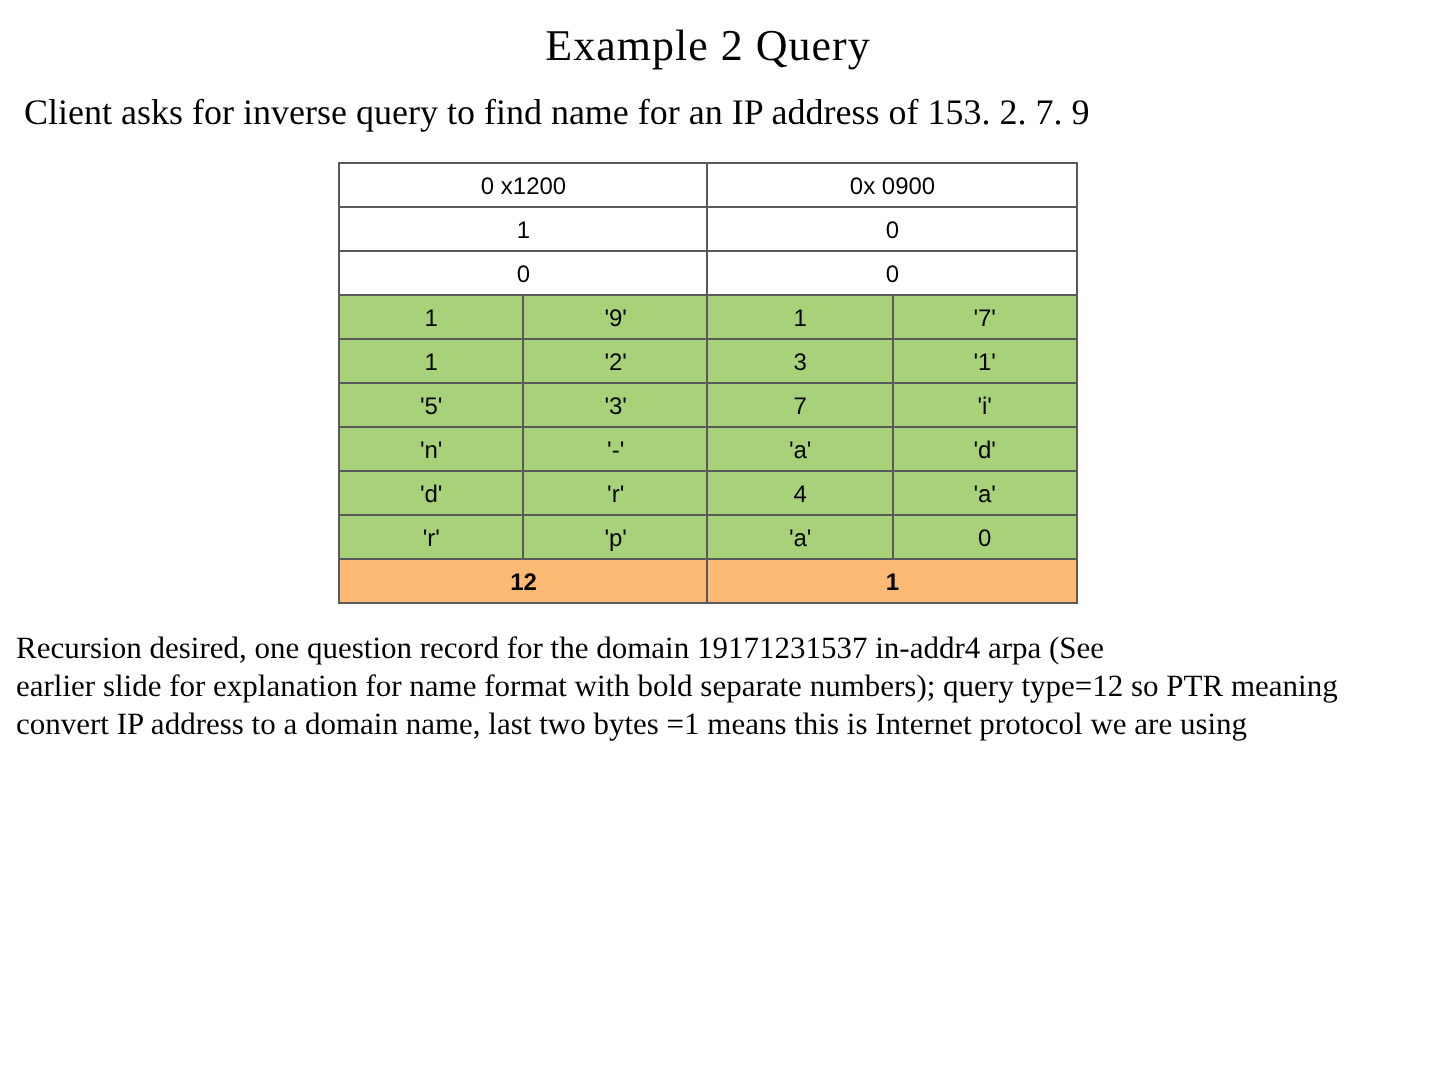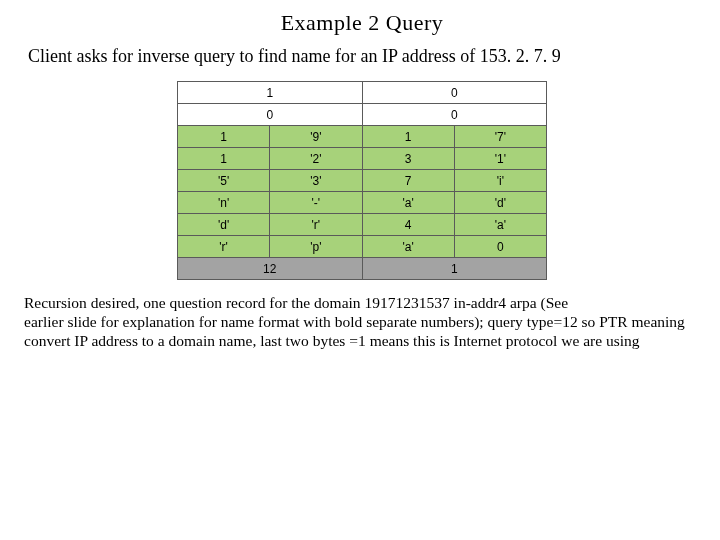--- a/index.html
+++ b/index.html
@@ -5,21 +5,21 @@
   html, body {
     margin: 0;
     padding: 0;
     width: 720px;
     height: 540px;
     background: #fff;
     font-family: "Times New Roman", Times, serif;
     color: #000;
   }
   .page {
-    padding: 6px 20px 0 24px;
+    padding: 6px 20px 0 8px;
     box-sizing: border-box;
   }
   h1.title {
     text-align: center;
     font-size: 22px;
     font-weight: 400;
     margin: 4px 0 10px 0;
     letter-spacing: 0.5px;
   }
   p.subtitle {
@@ -37,21 +37,21 @@
     font-size: 12px;
   }
   table.dns td {
     border: 1px solid #5a5a5a;
     text-align: center;
     height: 21px;
     padding: 0;
   }
   tr.white td  { background: #ffffff; }
   tr.green td  { background: #a7d27a; }
-  tr.teal  td  { background: #a3a3a3; }
+  tr.teal  td  { background: #fdba74; font-weight: bold; }
 
   .bodytext p {
     font-size: 15.5px;
     margin: 0 0 12px 0;
     line-height: 1.22;
   }
   .bodytext p.tight {
     margin-bottom: 0;
   }
 </style>
@@ -60,20 +60,24 @@
 
 <div class="page">
 
   <h1 class="title">Example 2 Query</h1>
 
   <p class="subtitle">Client asks for inverse query to find name for an IP address of 153. 2. 7. 9</p>
 
   <div class="tablewrap">
     <table class="dns">
       <tbody>
+          <tr class="white">
+        <td colspan="2">0 x1200</td>
+        <td colspan="2">0x 0900</td>
+      </tr>
       <tr class="white">
         <td colspan="2">1</td>
         <td colspan="2">0</td>
       </tr>
       <tr class="white">
         <td colspan="2">0</td>
         <td colspan="2">0</td>
       </tr>
       <tr class="green">
         <td>1</td>

